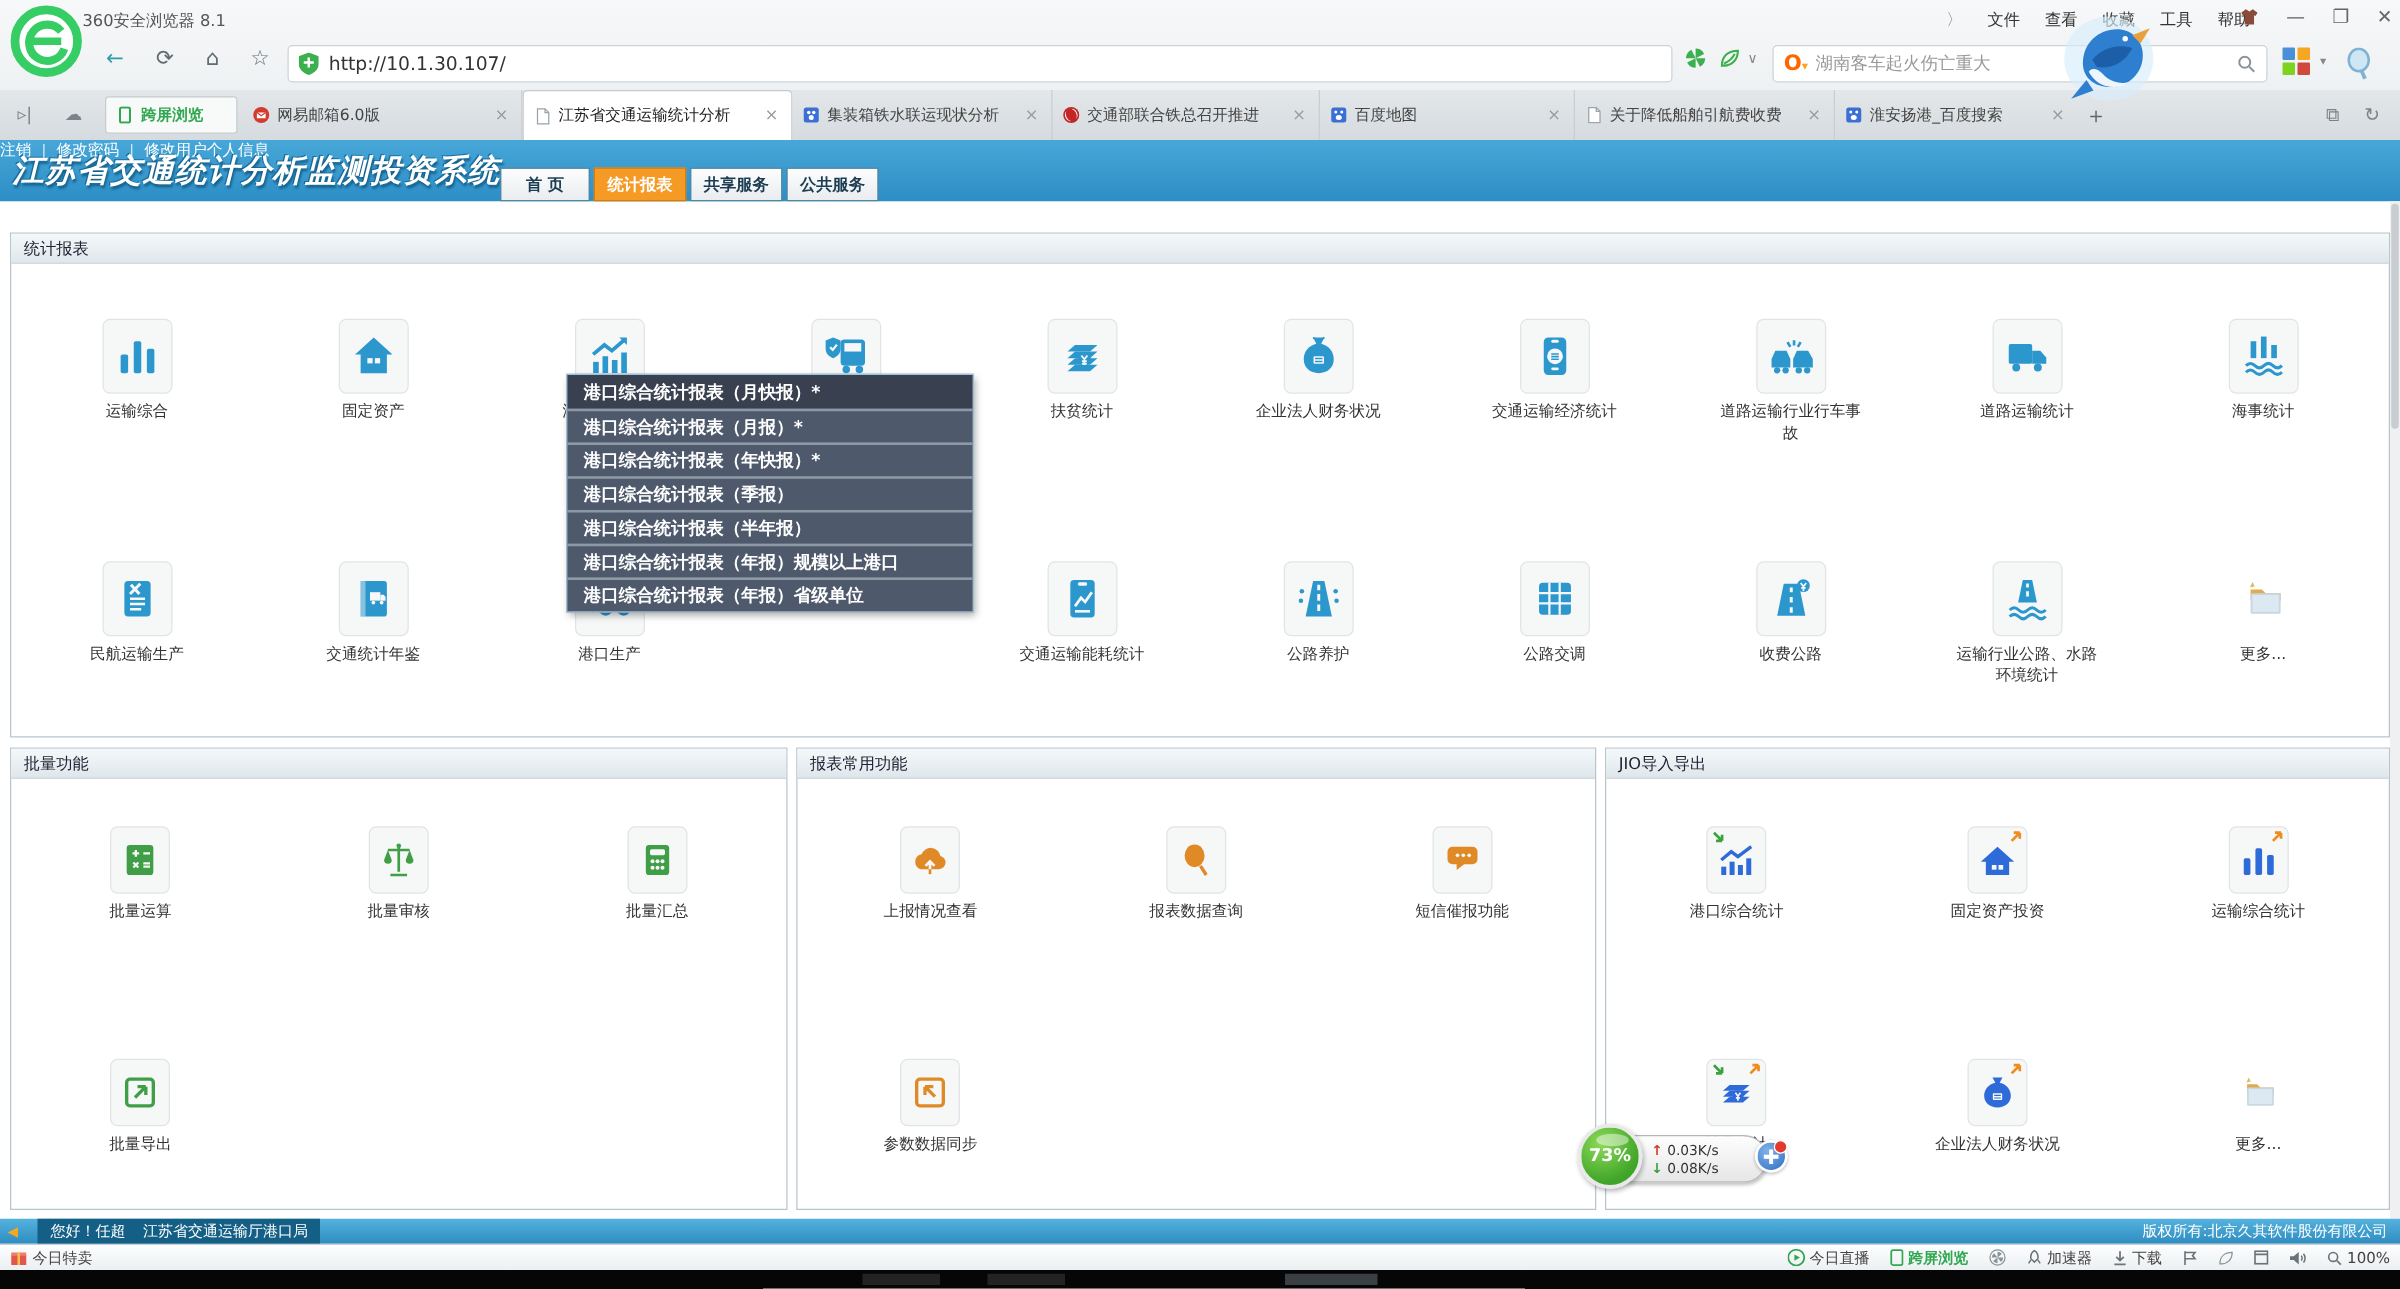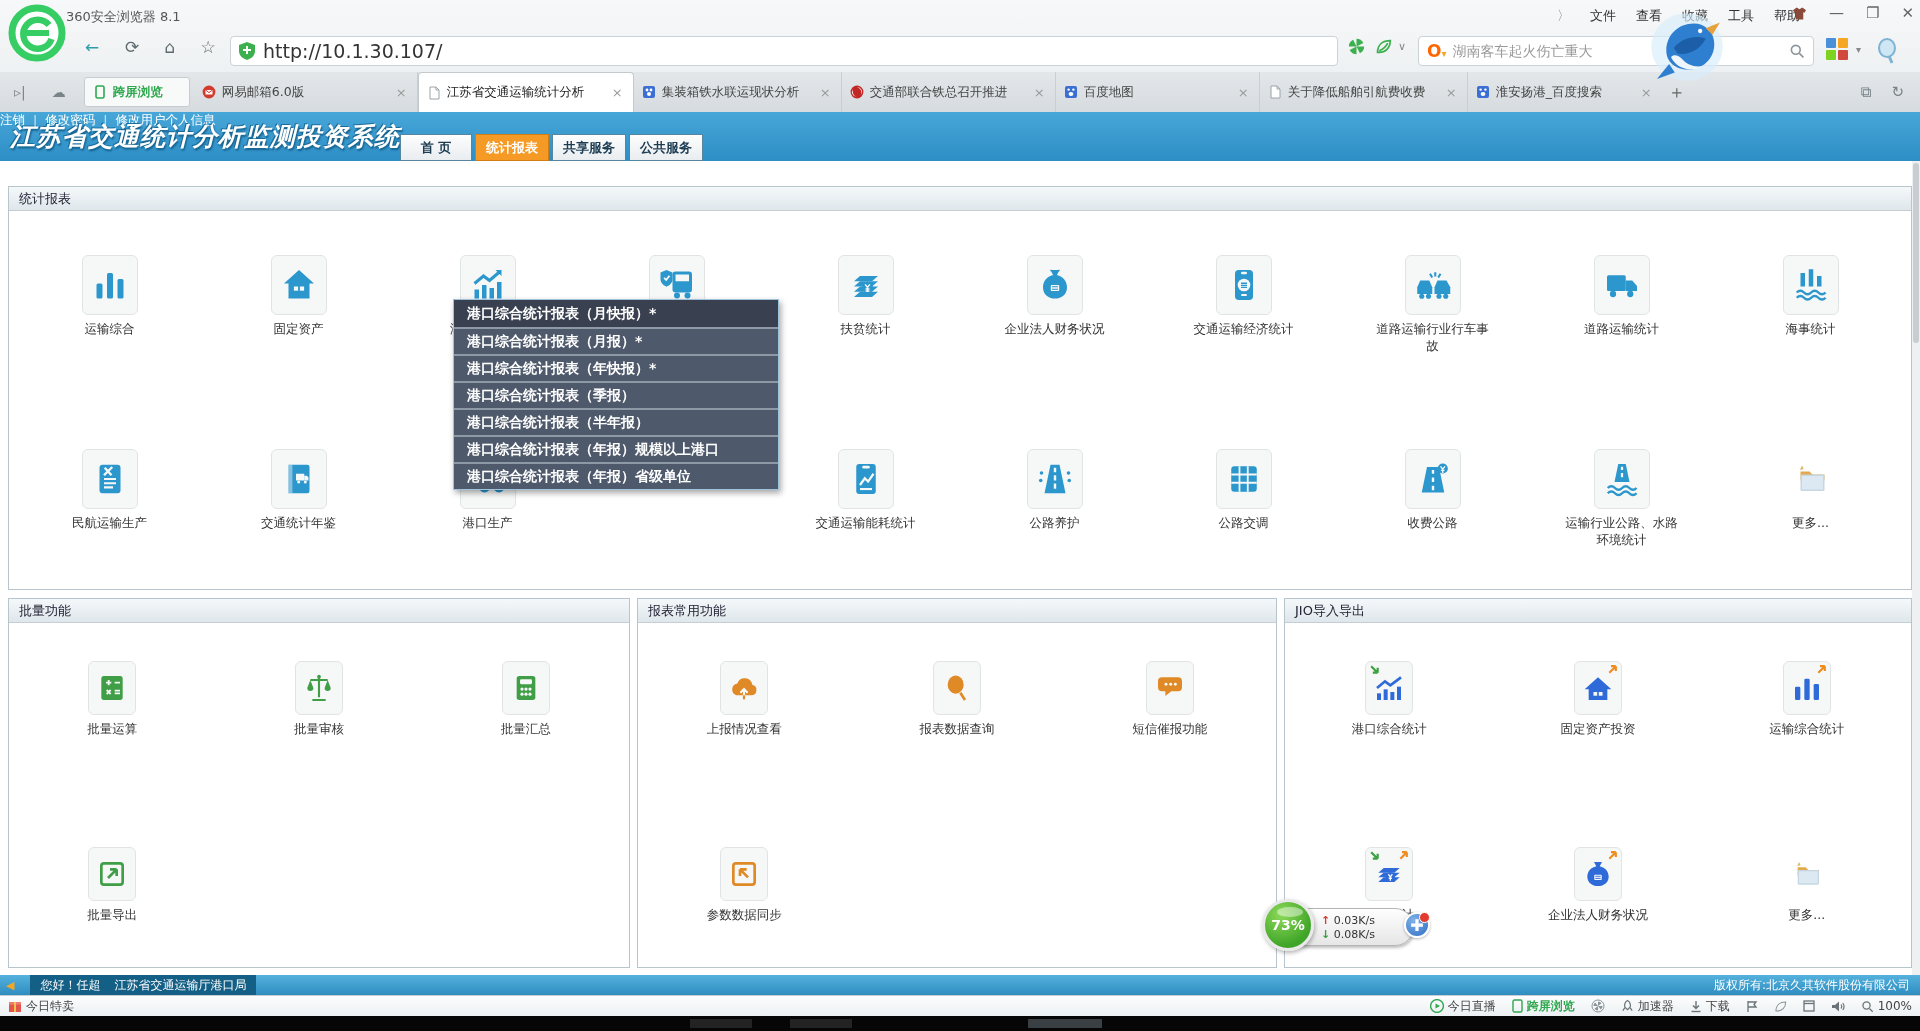--- a/index.html
+++ b/index.html
@@ -13,21 +13,21 @@
   #logo360{left:8px;top:4px;width:58px;height:58px;z-index:5;}
   #menus{right:120px;top:7px;display:flex;gap:20px;font-size:13px;color:#333;align-items:center;}
   #menus span{cursor:default;}
   #win-controls{right:6px;top:4px;display:flex;gap:22px;align-items:center;color:#666;font-size:15px;}
   .navbtn{width:28px;height:28px;display:flex;align-items:center;justify-content:center;font-size:17px;color:#5f6b70;}
   #nav-back{left:78px;top:33px;color:#2f9daa;}
   #nav-refresh{left:118px;top:33px;}
   #nav-home{left:156px;top:33px;}
   #nav-star{left:194px;top:33px;}
   #urlbox{left:230px;top:36px;width:1108px;height:30px;background:#fff;border:1px solid #ccd3d8;border-radius:4px;display:flex;align-items:center;padding:0 8px;gap:8px;}
-  #urlbox input{border:none;outline:none;font-size:19px;color:#333;flex:1;background:transparent;}
+  #urlbox input{border:none;outline:none;font-size:15px;color:#333;flex:1;background:transparent;}
   #ext-icons{left:1348px;top:38px;display:flex;gap:10px;align-items:center;}
   #url-drop{left:1398px;top:40px;color:#888;font-size:11px;}
   #searchbox{left:1418px;top:36px;width:396px;height:30px;background:#fff;border:1px solid #ccd3d8;border-radius:4px;display:flex;align-items:center;padding:0 8px;gap:6px;}
   #searchbox input{border:none;outline:none;font-size:14px;flex:1;background:transparent;color:#555;}
   #searchbox input::placeholder{color:#999;}
   .o-logo{color:#f60;font-weight:bold;font-size:17px;}
   #grid-icon{left:1826px;top:38px;width:26px;height:26px;display:grid;grid-template-columns:10px 10px;grid-template-rows:10px 10px;gap:2px;}
   #grid-icon i{border-radius:1px;}
   #grid-drop{left:1856px;top:44px;color:#888;font-size:10px;}
   #sidebar-zoom{left:1876px;top:38px;}

